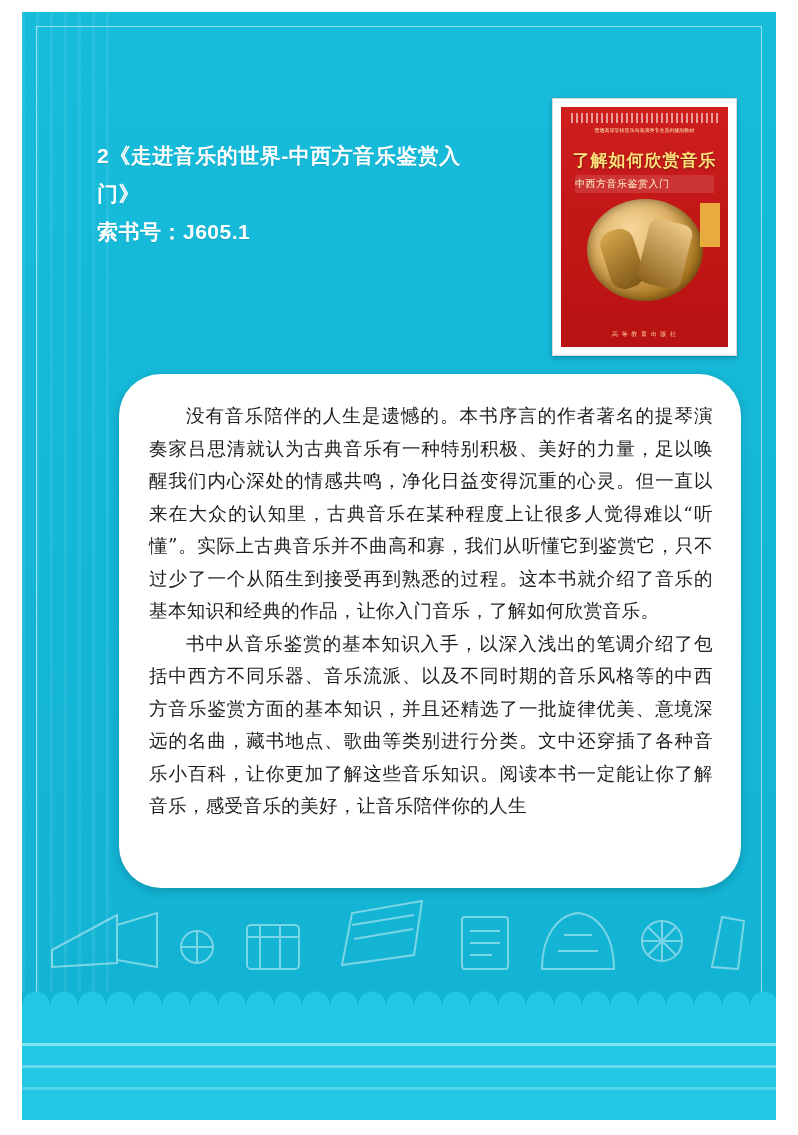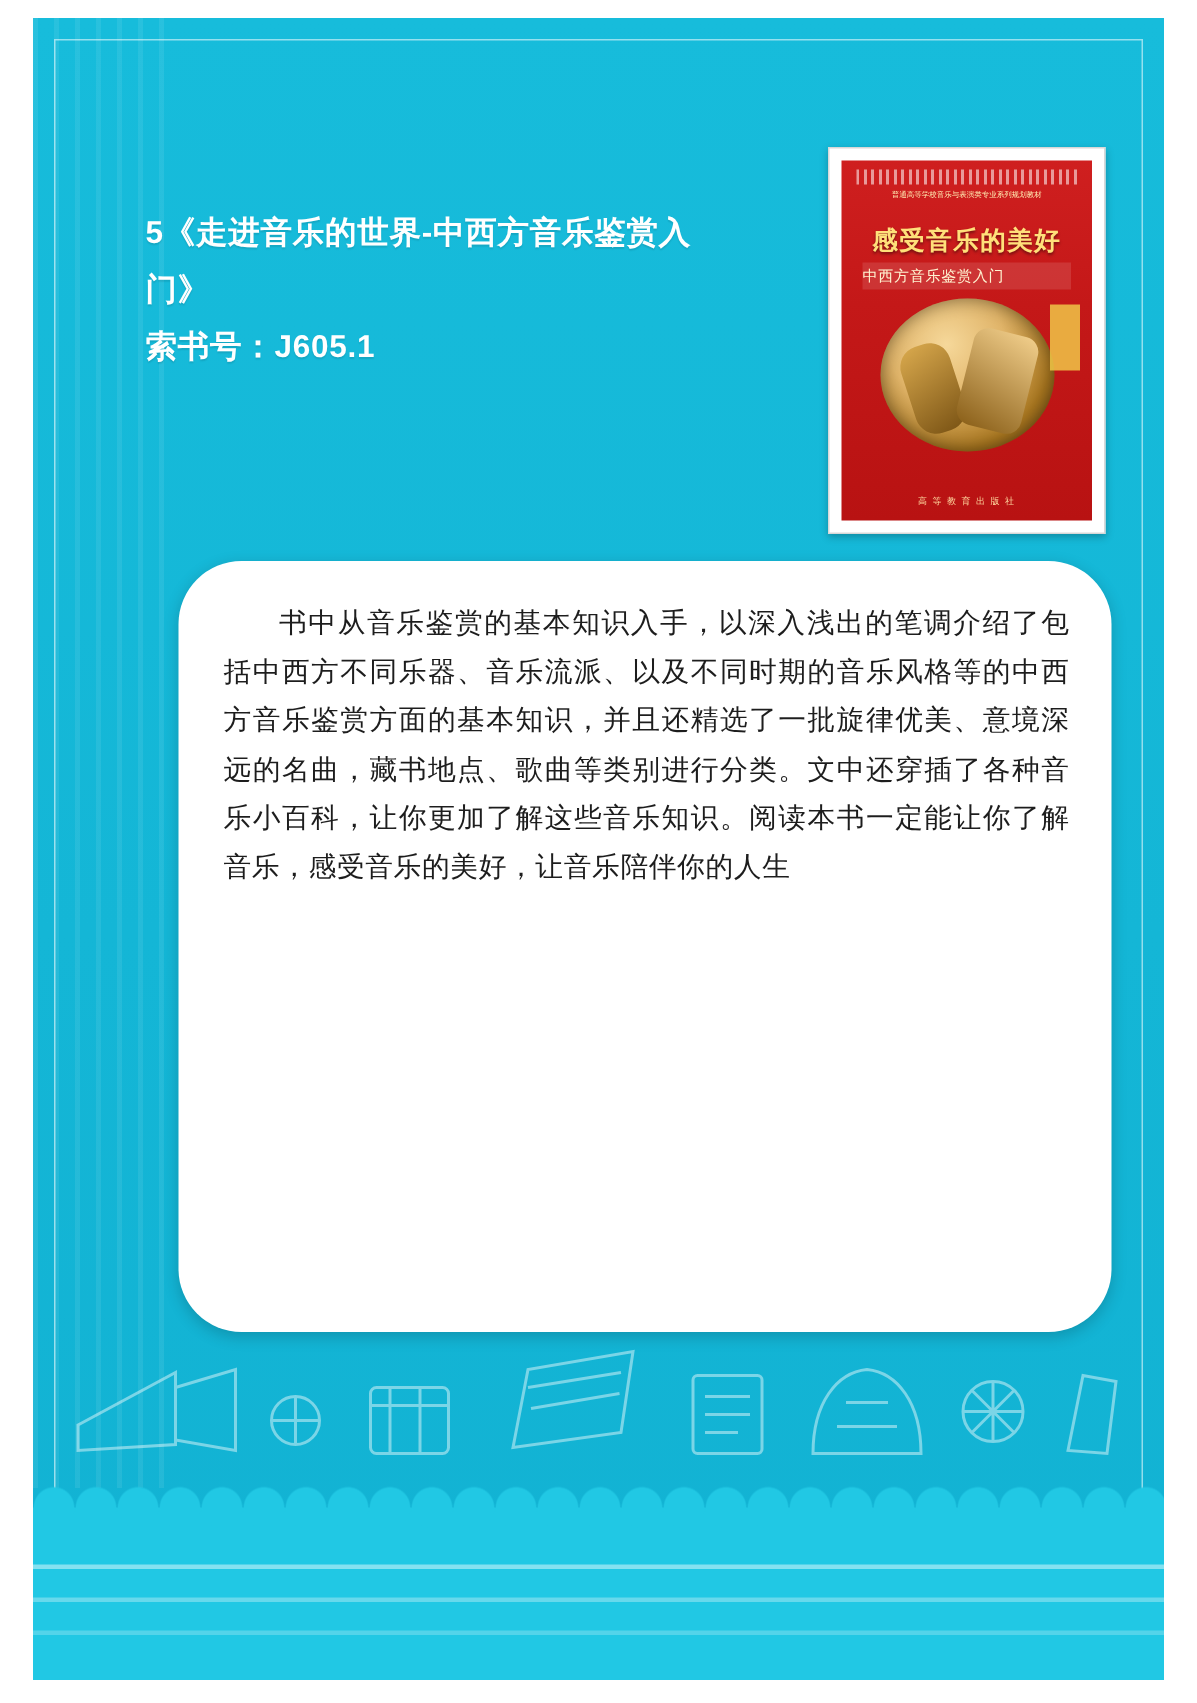--- a/index.html
+++ b/index.html
@@ -249,38 +249,39 @@
 </head>
 <body>
 
 <div class="page">
   <div class="poster">
 
     <div class="stripes"></div>
     <div class="poster-border"></div>
 
     <div class="head-block">
-      <span class="head-line">5《走进音乐的世界-中西方音乐鉴赏入门》</span>
+      <span class="head-line">2《走进音乐的世界-中西方音乐鉴赏入门》</span>
       <span class="head-line">索书号：J605.1</span>
     </div>
 
     <div class="cover-frame">
       <div class="cover">
         <div class="cover-topstrip"></div>
         <div class="cover-tiny">普通高等学校音乐与表演类专业系列规划教材</div>
-        <div class="cover-title">感受音乐的美好</div>
+        <div class="cover-title">了解如何欣赏音乐</div>
         <div class="cover-sub">中西方音乐鉴赏入门</div>
         <div class="cover-photo"></div>
         <div class="cover-badge"></div>
         <div class="cover-bottom">高 等 教 育 出 版 社</div>
       </div>
     </div>
 
     <div class="body-card">
       <div class="body-text">
+        <p>没有音乐陪伴的人生是遗憾的。本书序言的作者著名的提琴演奏家吕思清就认为古典音乐有一种特别积极、美好的力量，足以唤醒我们内心深处的情感共鸣，净化日益变得沉重的心灵。但一直以来在大众的认知里，古典音乐在某种程度上让很多人觉得难以“听懂”。实际上古典音乐并不曲高和寡，我们从听懂它到鉴赏它，只不过少了一个从陌生到接受再到熟悉的过程。这本书就介绍了音乐的基本知识和经典的作品，让你入门音乐，了解如何欣赏音乐。</p>
         <p>书中从音乐鉴赏的基本知识入手，以深入浅出的笔调介绍了包括中西方不同乐器、音乐流派、以及不同时期的音乐风格等的中西方音乐鉴赏方面的基本知识，并且还精选了一批旋律优美、意境深远的名曲，藏书地点、歌曲等类别进行分类。文中还穿插了各种音乐小百科，让你更加了解这些音乐知识。阅读本书一定能让你了解音乐，感受音乐的美好，让音乐陪伴你的人生</p>
       </div>
     </div>
 
     <svg class="doodles" viewBox="0 0 754 150" preserveAspectRatio="none">
       <g fill="none" stroke="#ffffff" stroke-width="2" opacity="0.8">
         <polygon points="30,95 95,60 95,108 30,112"></polygon>
         <path d="M95,70 L135,58 L135,112 L95,105 Z"></path>
         <circle cx="175" cy="92" r="16"></circle>
         <path d="M175,76 L175,108 M159,92 L191,92"></path>

